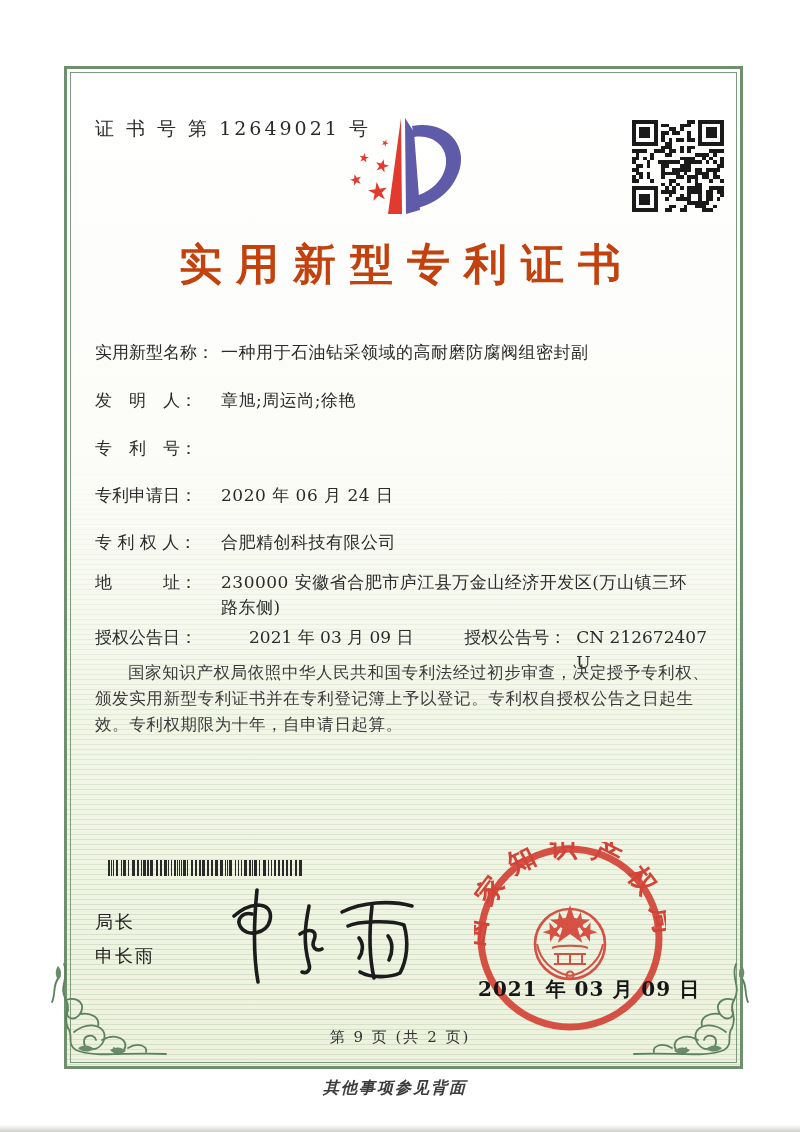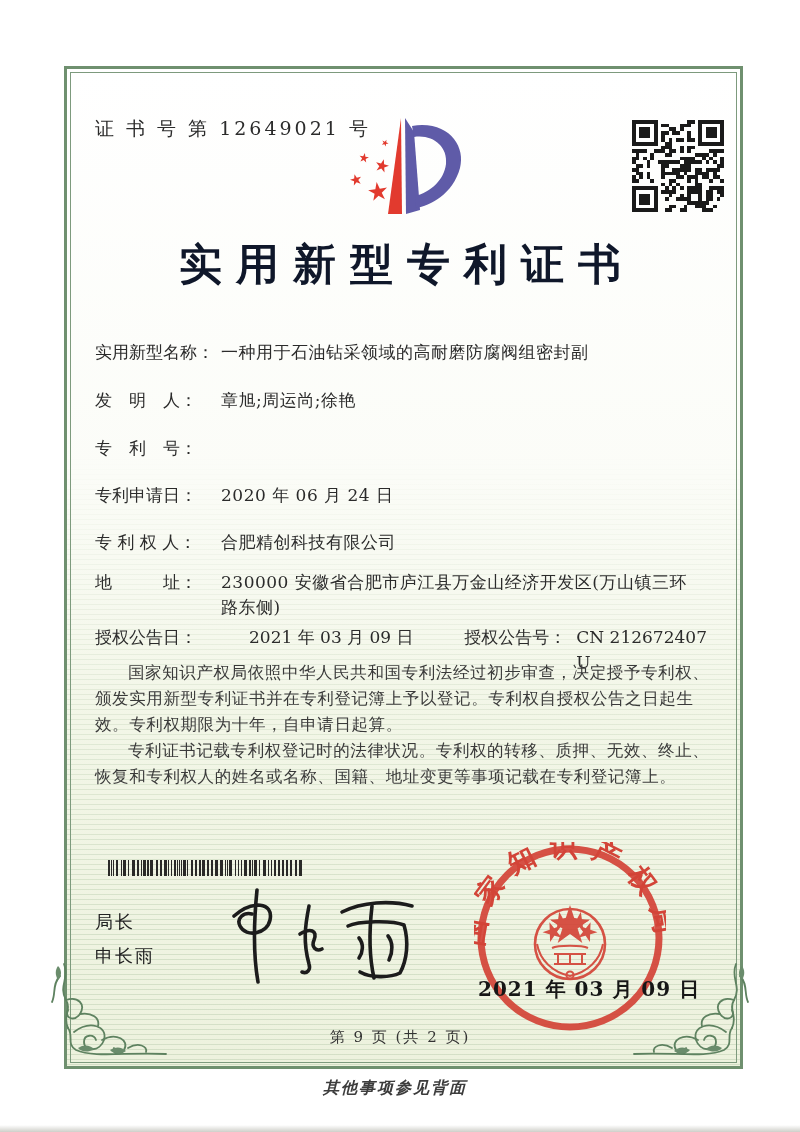--- a/index.html
+++ b/index.html
@@ -19,21 +19,21 @@
     background:repeating-linear-gradient(to bottom, rgba(148,178,138,0.28) 0 1px, transparent 1px 5px);
     -webkit-mask-image:linear-gradient(to bottom, transparent 0 38%, rgba(0,0,0,.55) 60%, #000 85%);
     mask-image:linear-gradient(to bottom, transparent 0 38%, rgba(0,0,0,.55) 60%, #000 85%);}
 
   .scan-edge{position:absolute;left:0;right:0;bottom:0;height:7px;
     background:linear-gradient(to bottom, rgba(180,180,175,0), #cfcfc9);}
 
   
   .cert-no{position:absolute;left:95px;top:116px;font-size:19px;letter-spacing:3px;color:#2b2b2b;}
   .title{position:absolute;left:0;top:236px;width:800px;text-align:center;
-         font-size:43px;font-weight:700;letter-spacing:14px;color:#0f172a;padding-left:14px;box-sizing:border-box;}
+         font-size:43px;font-weight:700;letter-spacing:14px;color:#c2410c;padding-left:14px;box-sizing:border-box;}
 
   
   .field-row{position:absolute;left:95px;width:625px;display:flex;
              font-size:17px;color:#2b2b2b;line-height:25px;}
   .field-label{width:126px;flex:0 0 126px;white-space:pre;}
   .field-value{flex:1;letter-spacing:.5px;}
   .addr-value{max-width:470px;}
   .grant-pair{display:flex;flex:1;}
   .grant-val{width:218px;}
 
@@ -369,21 +369,20 @@
   <span class="field-label">授权公告日：</span>
   <span class="grant-pair">
     <span class="grant-val">2021 年 03 月 09 日</span>
     <span class="field-label" style="width:112px;flex:0 0 112px;margin-left:7px;">授权公告号：</span>
     <span>CN 212672407 U</span>
   </span>
 </div>
 
 <div class="paras">
   <p>国家知识产权局依照中华人民共和国专利法经过初步审查，决定授予专利权、颁发实用新型专利证书并在专利登记簿上予以登记。专利权自授权公告之日起生效。专利权期限为十年，自申请日起算。</p>
-  <p>专利证书记载专利权登记时的法律状况。专利权的转移、质押、无效、终止、恢复和专利权人的姓名或名称、国籍、地址变更等事项记载在专利登记簿上。</p>
 </div>
 
 <svg id="barcode" class="abs" style="left:108px;top:860px;" width="196" height="16" shape-rendering="crispEdges">
     <rect x="0" y="0" width="2" height="16" fill="#2a2a28"></rect>
     <rect x="3" y="0" width="1" height="16" fill="#2a2a28"></rect>
     <rect x="5" y="0" width="1" height="16" fill="#2a2a28"></rect>
     <rect x="8" y="0" width="2" height="16" fill="#2a2a28"></rect>
     <rect x="13" y="0" width="1" height="16" fill="#2a2a28"></rect>
     <rect x="15" y="0" width="3" height="16" fill="#2a2a28"></rect>
     <rect x="20" y="0" width="1" height="16" fill="#2a2a28"></rect>

